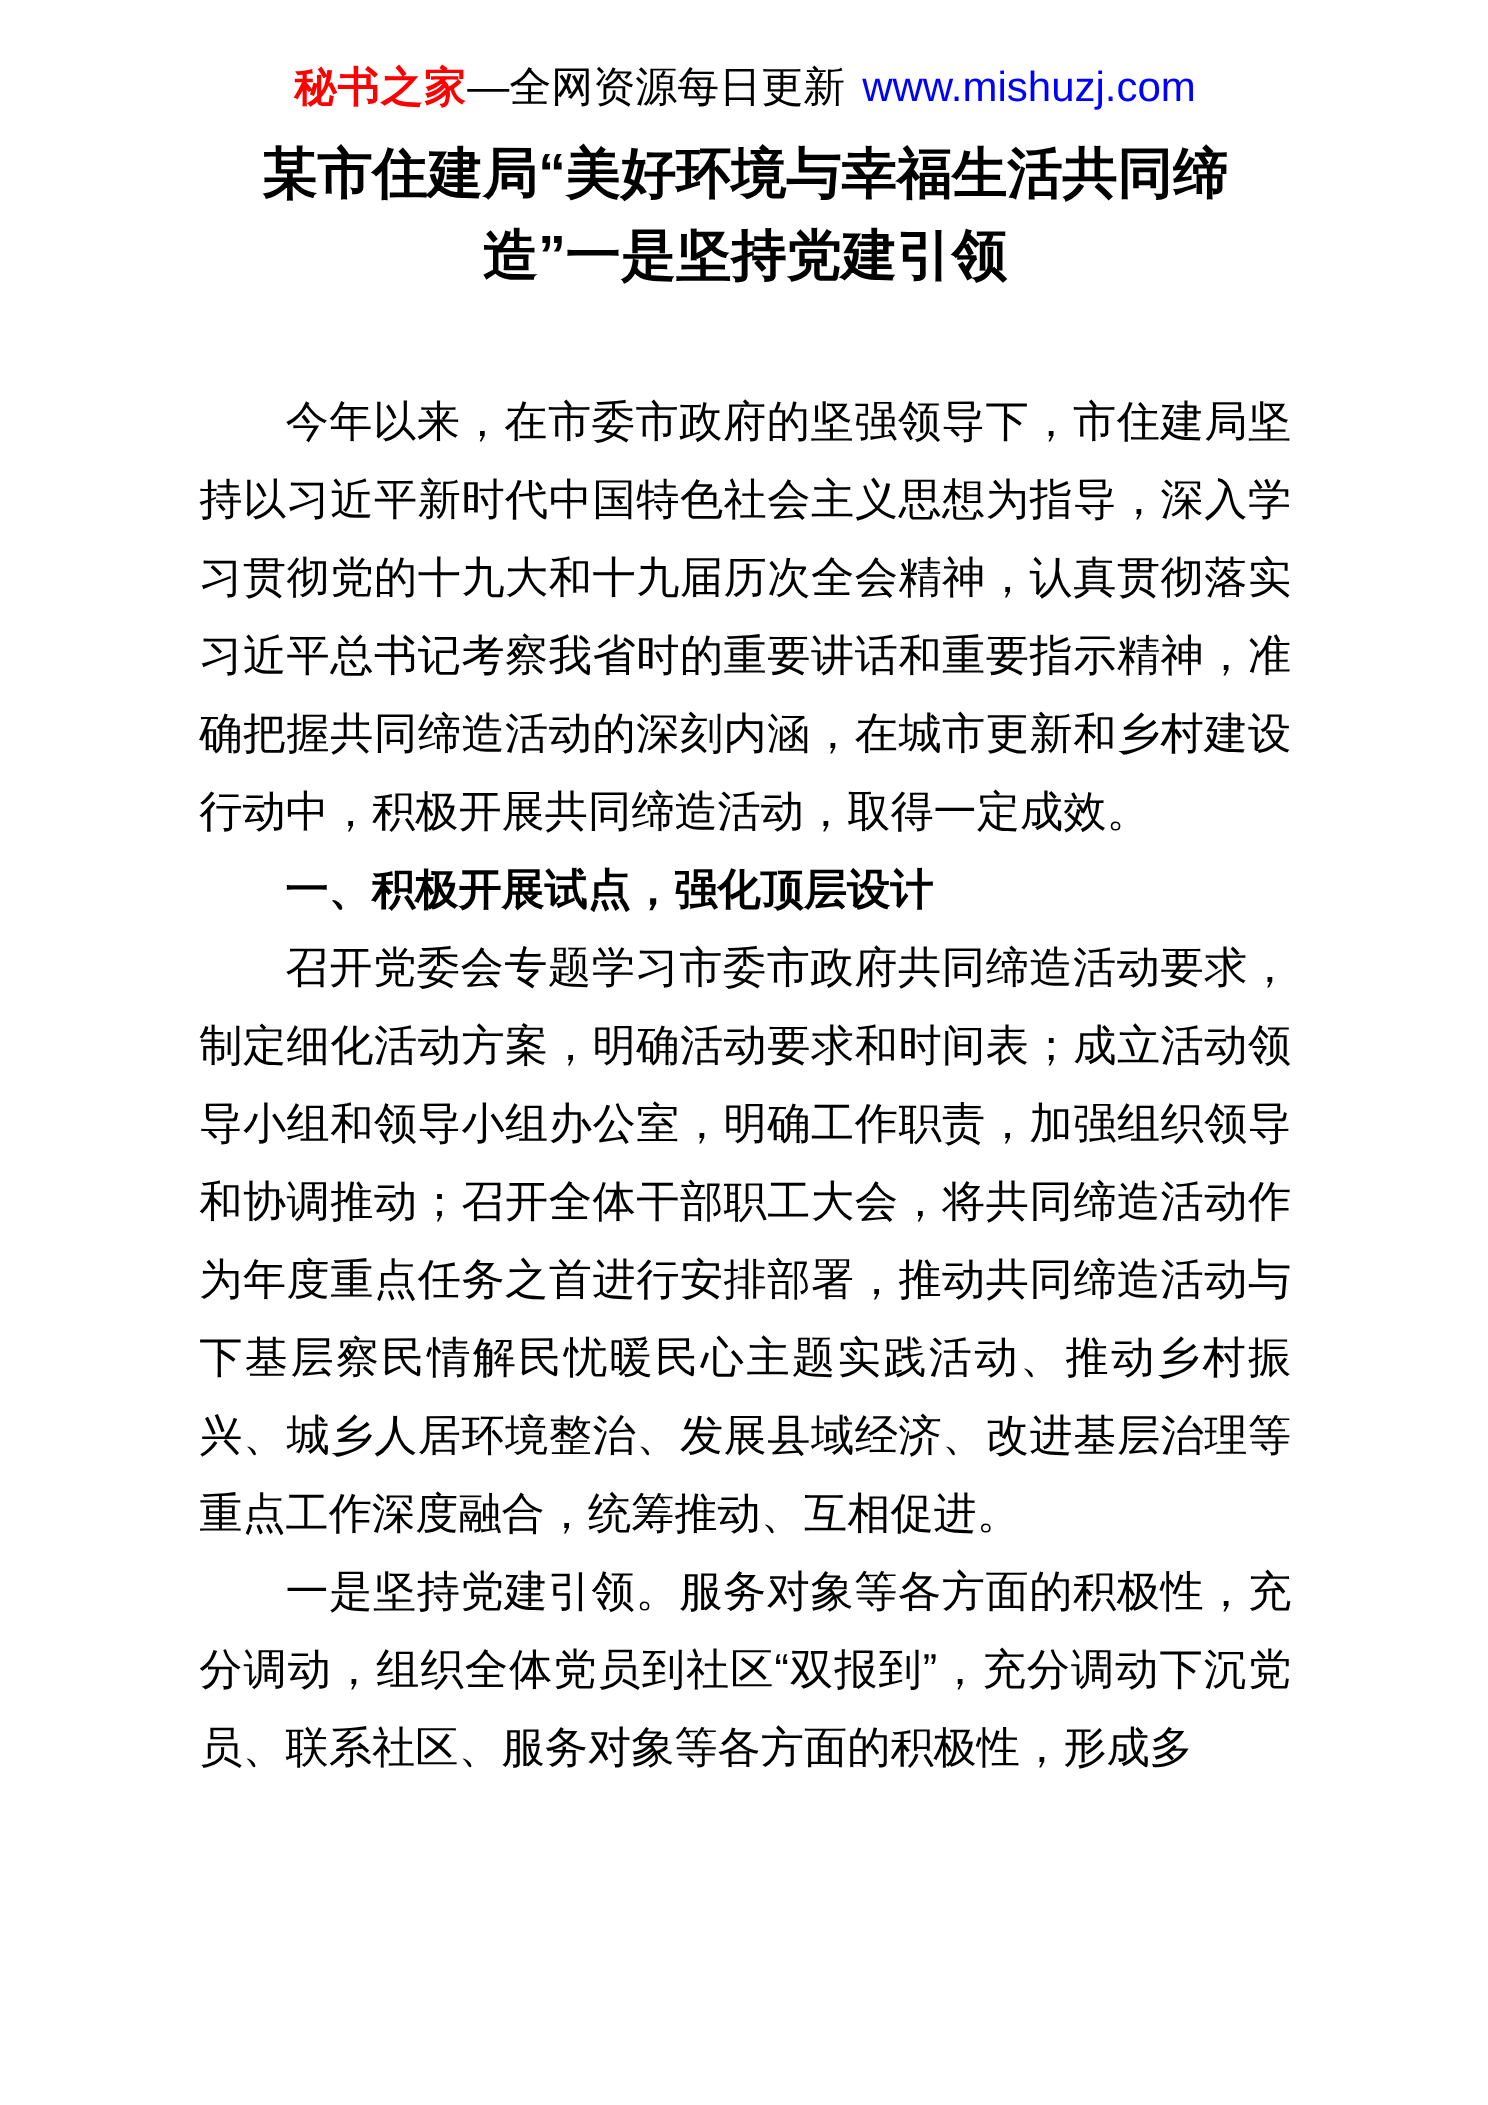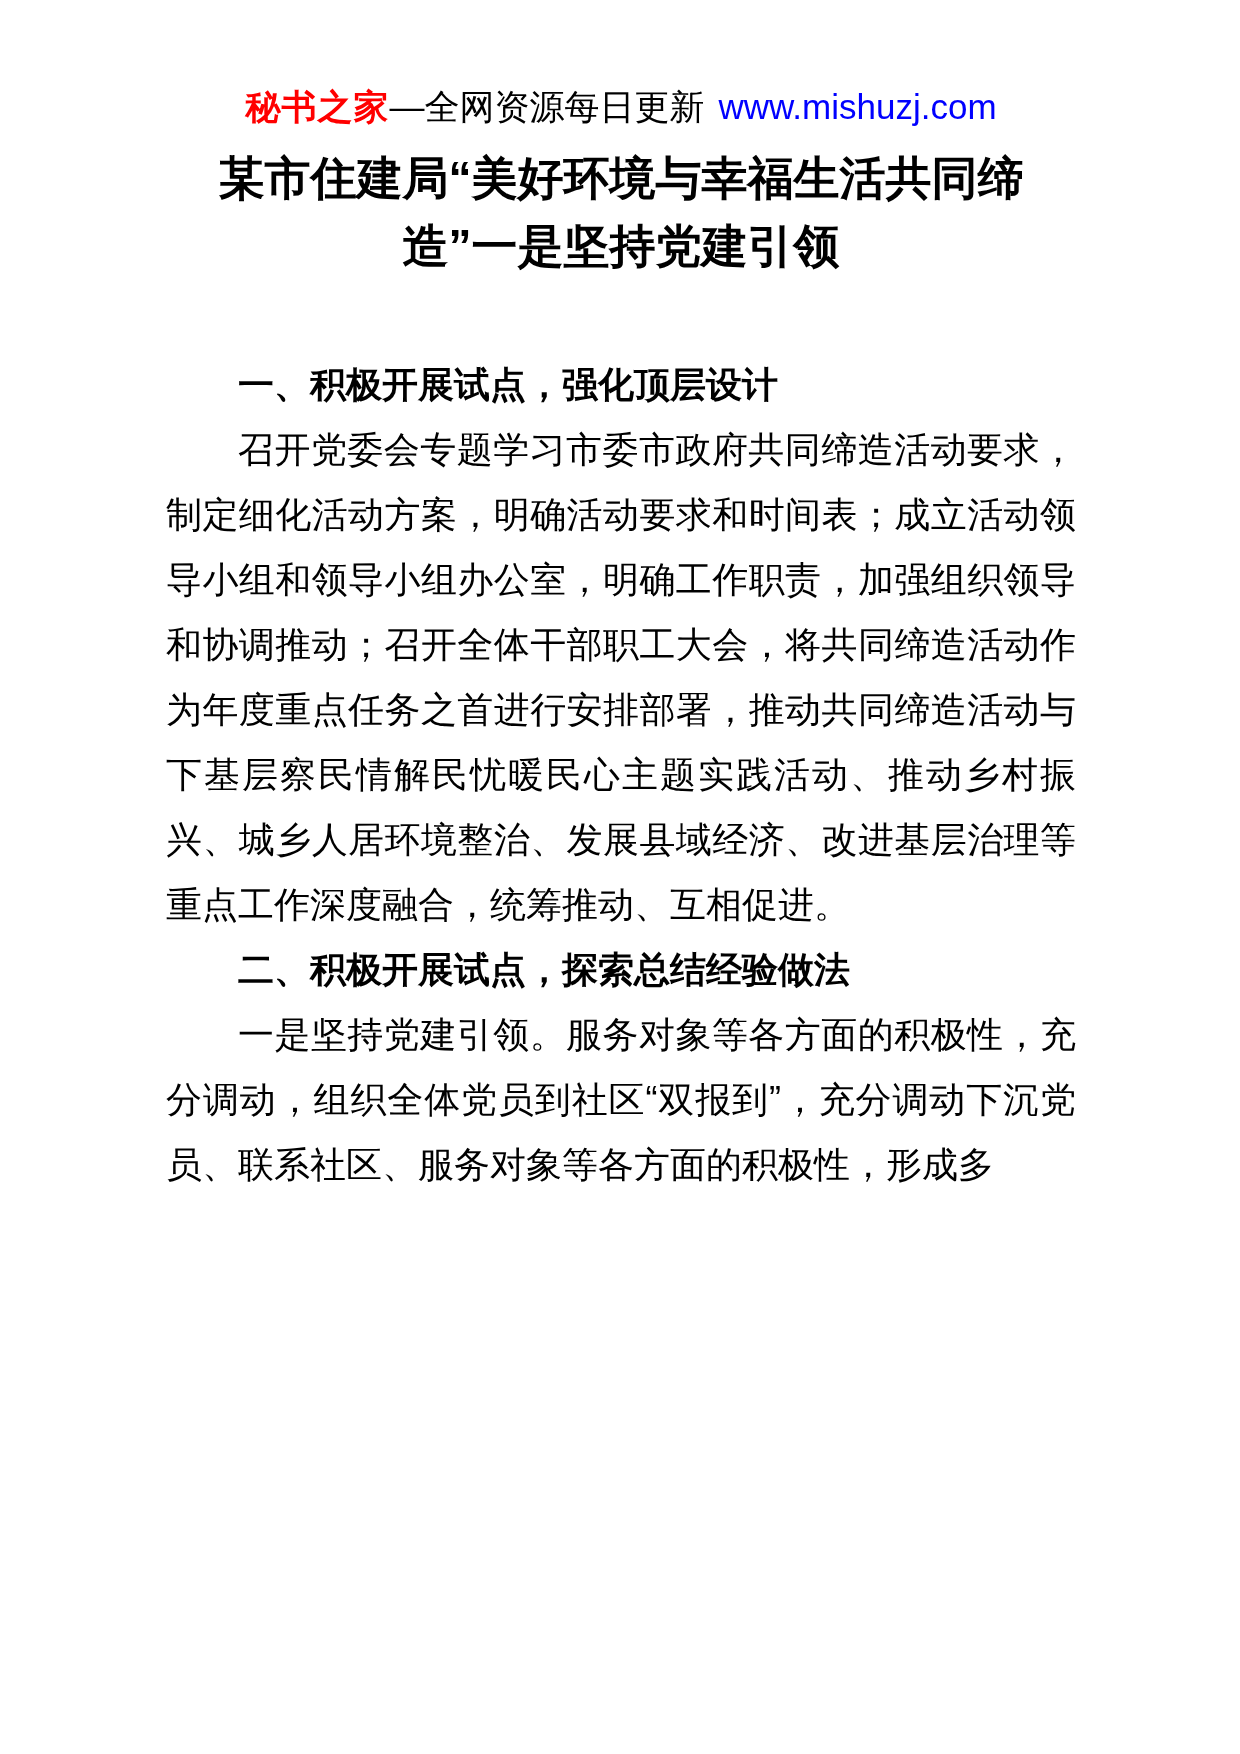--- a/index.html
+++ b/index.html
@@ -12,21 +12,21 @@
     width: 1240px;
     height: 1754px;
     background: #ffffff;
     overflow: hidden;
     font-family: "Liberation Sans", "DejaVu Sans", sans-serif;
     color: #000000;
     box-sizing: border-box;
   }
   .content {
     box-sizing: border-box;
-    padding: 86px 164px 0 166px;
+    padding: 52px 164px 0 166px;
   }
   .site-header {
     text-align: center;
     font-size: 35px;
     line-height: 42px;
     white-space: nowrap;
   }
   .site-name {
     color: #ff0000;
     font-weight: 700;
@@ -68,20 +68,20 @@
 <div class="page">
   <div class="content">
 
     <div class="site-header">
       <span class="site-name" style="color: rgb(255, 0, 0);">秘书之家</span><span class="tagline">—全网资源每日更新</span><span class="site-url" style="color: rgb(0, 0, 255);">www.mishuzj.com</span>
     </div>
 
     <div class="doc-title">某市住建局“美好环境与幸福生活共同缔造”一是坚持党建引领</div>
 
     <div class="doc-body">
+        <p class="para">今年以来，在市委市政府的坚强领导下，市住建局坚持以习近平新时代中国特色社会主义思想为指导，深入学习贯彻党的十九大和十九届历次全会精神，认真贯彻落实习近平总书记考察我省时的重要讲话和重要指示精神，准确把握共同缔造活动的深刻内涵，在城市更新和乡村建设行动中，积极开展共同缔造活动，取得一定成效。</p>
         <p class="heading">一、积极开展试点，强化顶层设计</p>
         <p class="para">召开党委会专题学习市委市政府共同缔造活动要求，制定细化活动方案，明确活动要求和时间表；成立活动领导小组和领导小组办公室，明确工作职责，加强组织领导和协调推动；召开全体干部职工大会，将共同缔造活动作为年度重点任务之首进行安排部署，推动共同缔造活动与下基层察民情解民忧暖民心主题实践活动、推动乡村振兴、城乡人居环境整治、发展县域经济、改进基层治理等重点工作深度融合，统筹推动、互相促进。</p>
-        <p class="heading">二、积极开展试点，探索总结经验做法</p>
         <p class="para">一是坚持党建引领。服务对象等各方面的积极性，充分调动，组织全体党员到社区“双报到”，充分调动下沉党员、联系社区、服务对象等各方面的积极性，形成多</p>
       </div>
 
   </div>
 </div>
 
 </body></html>

